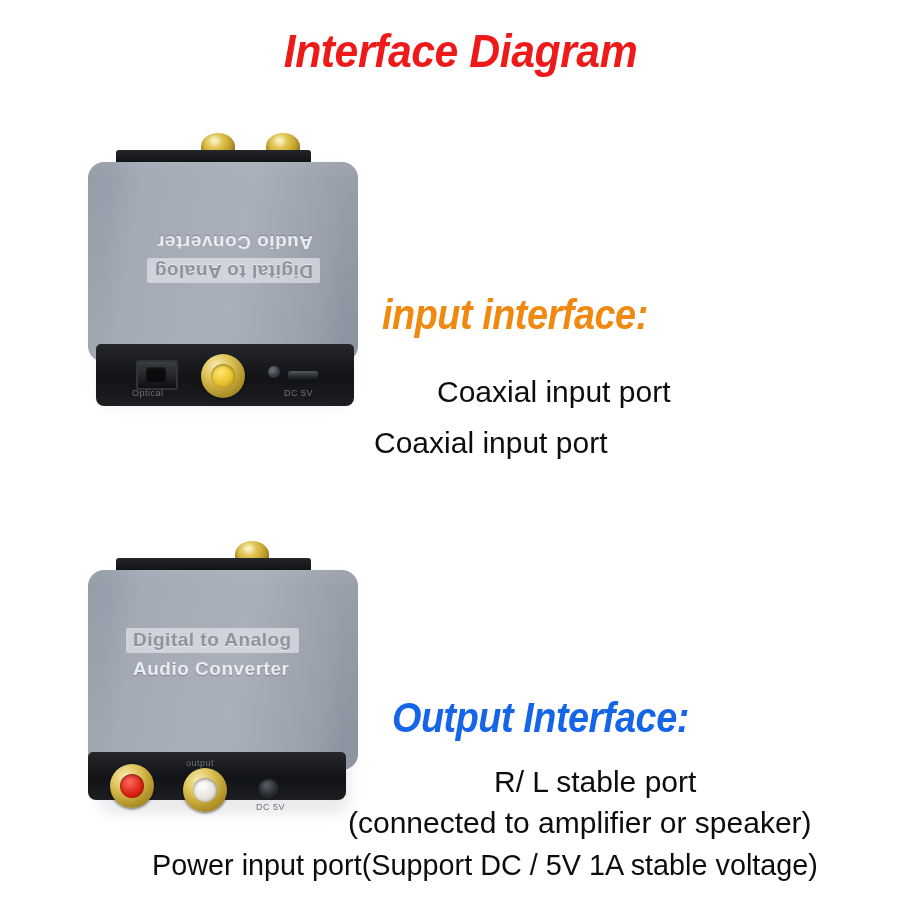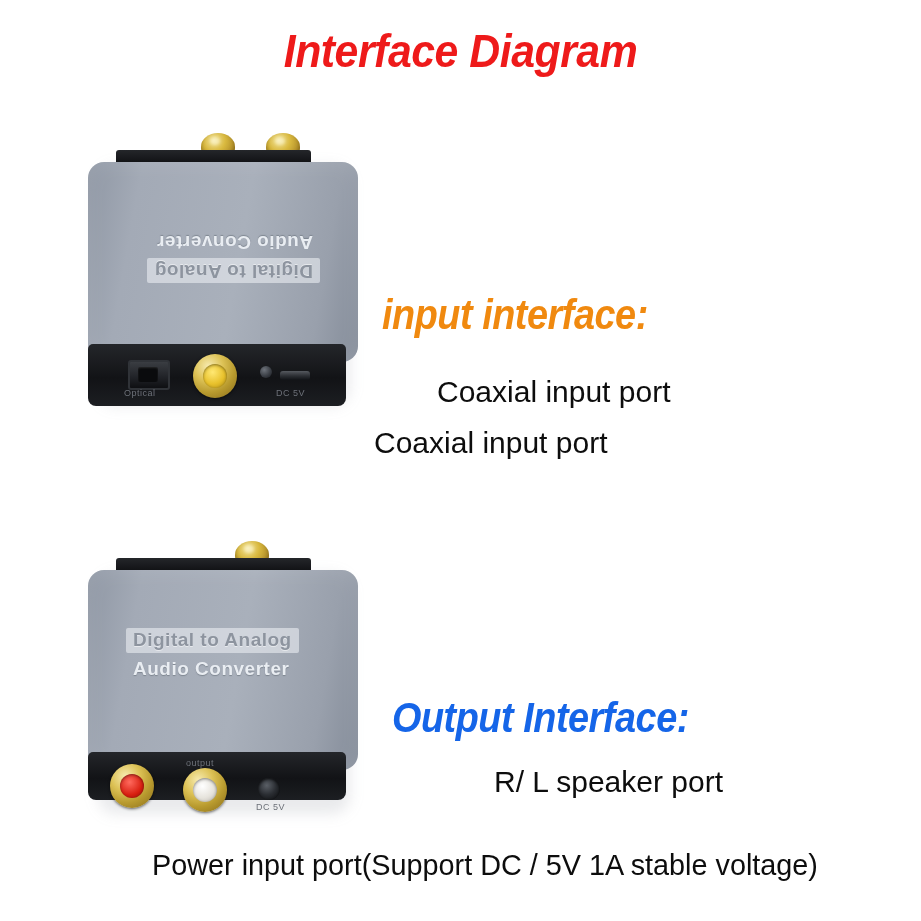--- a/index.html
+++ b/index.html
@@ -250,21 +250,21 @@
     <div class="black-strip" style="left:28px; top:18px; width:195px; height:22px; border-radius:3px 3px 6px 6px;"></div>
 
     <div class="body-gray" style="top:30px; height:200px;">
 
       <div class="label-plate flipped" style="left:42px; top:70px; width:190px;">
         <span class="label-row-1">Digital to Analog</span>
         <span class="label-row-2">Audio Converter</span>
       </div>
     </div>
 
-    <div class="black-strip" style="left:0px; top:212px; width:258px; height:62px; border-radius:5px 5px 8px 8px;">
+    <div class="black-strip" style="left:8px; top:212px; width:258px; height:62px; border-radius:5px 5px 8px 8px;">
 
       <div class="port-optical" style="left:40px; top:16px;"></div>
 
       <div class="rca" style="left:105px; top:10px;">
         <div class="rca-core core-gold"></div>
       </div>
 
       <div class="led" style="left:172px; top:22px;"></div>
 
       <div class="port-usb" style="left:192px; top:27px;"></div>
@@ -307,16 +307,17 @@
 
       <div class="port-dc" style="left:170px; top:26px;"></div>
 
       <div class="etch" style="left:98px; top:6px;">output</div>
       <div class="etch" style="left:168px; top:50px;">DC 5V</div>
     </div>
   </div>
 
   <div class="heading-output">Output Interface:</div>
 
-  <div class="caption cap-out-1">R/ L speaker port</div>
+  <div class="caption cap-out-1">R/ L stable port</div>
+  <div class="caption cap-out-2">(connected to amplifier or speaker)</div>
   <div class="caption cap-out-3">Power input port(Support DC / 5V 1A stable voltage)</div>
 
 </div>
 
 </body></html>

